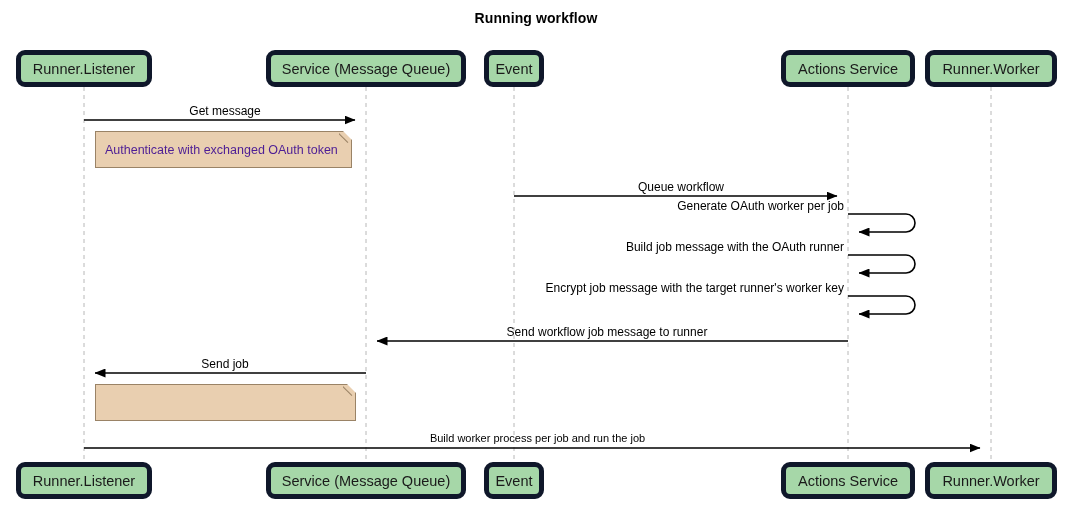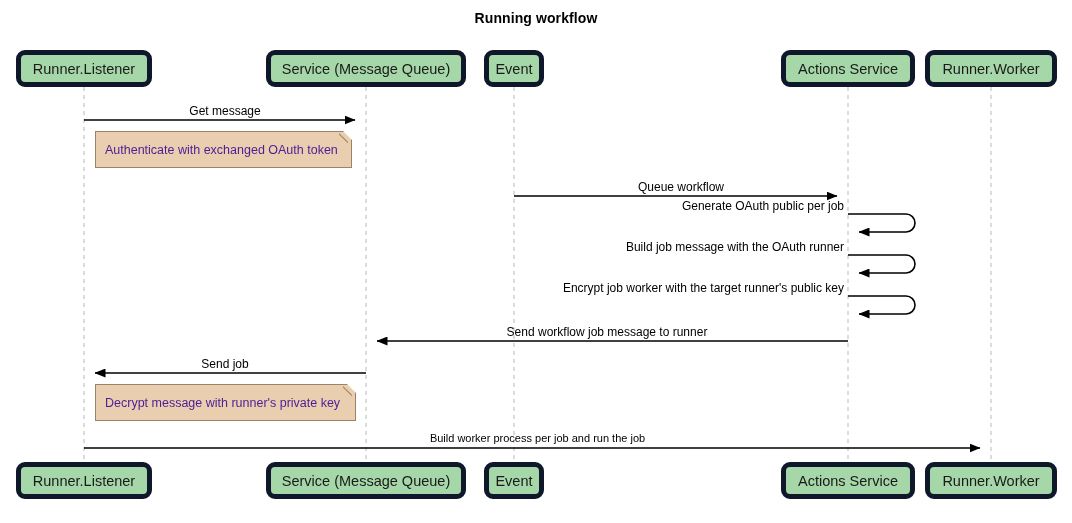--- a/index.html
+++ b/index.html
@@ -172,29 +172,28 @@
         <span>Runner.Worker</span>
       </div>
     </div>
   <div id="notes">
       <div class="note" style="left: 95px; top: 131px; width: 257px;">
         <span>Authenticate with exchanged OAuth token</span>
         <span class="fold"></span>
         <span class="fold-line"></span>
       </div>
       <div class="note" style="left: 95px; top: 384px; width: 261px;">
-        <span>Decrypt message with runner's private key</span>
         <span class="fold"></span>
         <span class="fold-line"></span>
       </div>
     </div>
   <div id="labels">
       <div class="msg-label" style="left: 225px; top: 104px;">Get message</div>
       <div class="msg-label" style="left: 681px; top: 180px;">Queue workflow</div>
-      <div class="msg-label" style="left: 844px; top: 199px; transform: translateX(-100%);">Generate OAuth public per job</div>
+      <div class="msg-label" style="left: 844px; top: 199px; transform: translateX(-100%);">Generate OAuth worker per job</div>
       <div class="msg-label" style="left: 844px; top: 240px; transform: translateX(-100%);">Build job message with the OAuth runner</div>
-      <div class="msg-label" style="left: 844px; top: 281px; transform: translateX(-100%);">Encrypt job worker with the target runner's public key</div>
+      <div class="msg-label" style="left: 844px; top: 281px; transform: translateX(-100%);">Encrypt job message with the target runner's worker key</div>
       <div class="msg-label" style="left: 607px; top: 325px;">Send workflow job message to runner</div>
       <div class="msg-label" style="left: 225px; top: 357px;">Send job</div>
       <div class="msg-label small" style="left: 537.5px; top: 432px;">Build worker process per job and run the job</div>
     </div>
 
 </div>
 
 </body></html>

